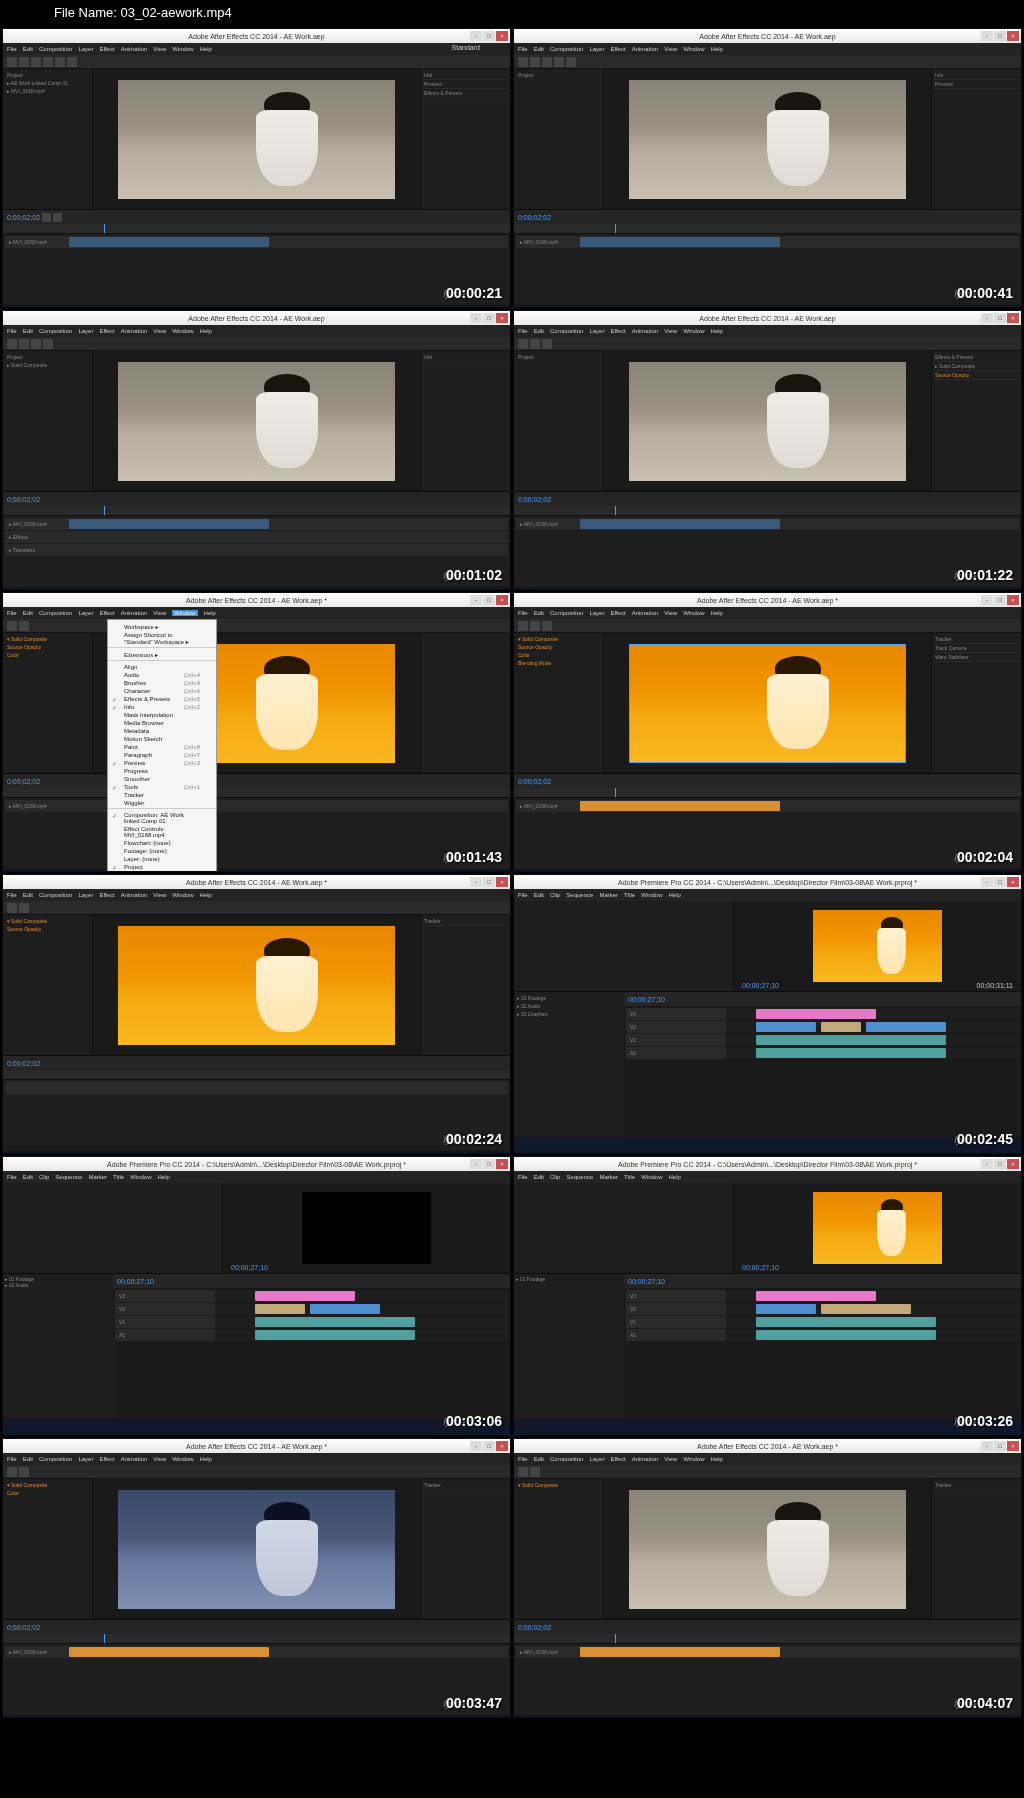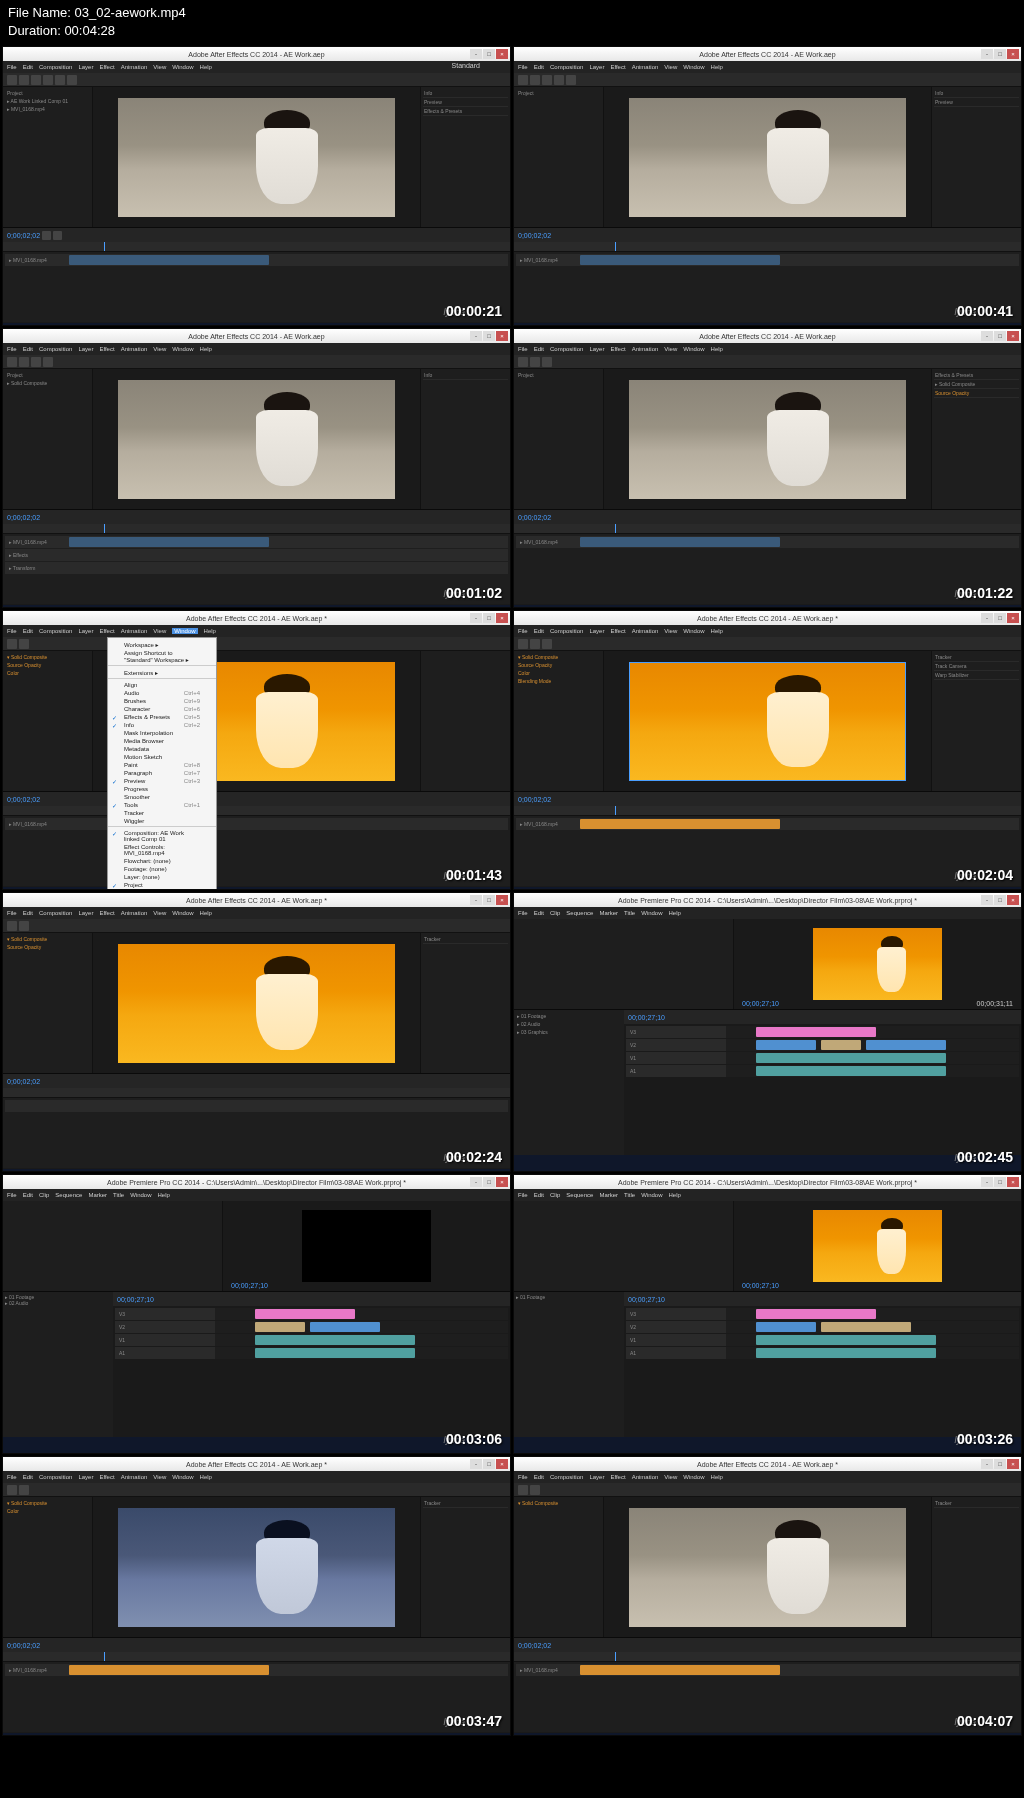--- a/index.html
+++ b/index.html
@@ -1,20 +1,20 @@
 <!DOCTYPE html>
 <html><head>
 <meta charset="utf-8">
 <style>
 * { margin: 0; padding: 0; box-sizing: border-box; }
 body { background: #000; font-family: Arial, sans-serif; width: 1024px; }
 .header { position: relative; padding: 4px 8px; color: #fff; font-size: 13px; line-height: 1.4; }
 .header-info { display: flex; flex-direction: column; }
 .info-row { display: flex; }
-.info-label { white-space: pre; }
+.info-label { white-space: pre; margin-left: 46px; }
 .watermark { position: absolute; right: 12px; top: 6px; font-size: 42px; font-weight: bold; color: rgba(255,255,255,0.35); letter-spacing: 1px; }
 .grid { display: grid; grid-template-columns: 1fr 1fr; gap: 2px; padding: 2px; }
 .thumb { position: relative; background: #0f172a; height: 280px; border: 1px solid #0a0a0a; overflow: hidden; }
 .titlebar { background: linear-gradient(#fff, #e8e8e8); height: 14px; display: flex; align-items: center; padding: 0 2px; font-size: 7px; color: #333; position: relative; }
 .titlebar-title { position: absolute; left: 50%; transform: translateX(-50%); white-space: nowrap; }
 .win-btns { position: absolute; right: 2px; display: flex; gap: 1px; }
 .win-btn { width: 12px; height: 10px; background: #ddd; font-size: 6px; display: flex; align-items: center; justify-content: center; }
 .win-close { background: #c75050; color: #fff; }
 .menubar { background: #232323; height: 12px; display: flex; gap: 6px; padding: 0 4px; font-size: 6px; color: #ccc; align-items: center; }
 .toolbar { background: #2a2a2a; height: 14px; border-bottom: 1px solid #111; display: flex; align-items: center; padding: 0 4px; gap: 2px; }
@@ -72,24 +72,20 @@
 </style>
 </head>
 <body>
 
 <div class="header">
   <div class="header-info">
     <div class="info-row">
         <span class="info-label">File Name: </span>
         <span>03_02-aework.mp4</span>
       </div>
-    <div class="info-row">
-        <span class="info-label">Duration: </span>
-        <span>00:04:28</span>
-      </div>
   </div>
 </div>
 
 <div class="grid">
 
   <div class="thumb">
     <div class="titlebar">
       <span class="titlebar-title">Adobe After Effects CC 2014 - AE Work.aep</span>
       <div class="win-btns">
           <div class="win-btn">-</div>

